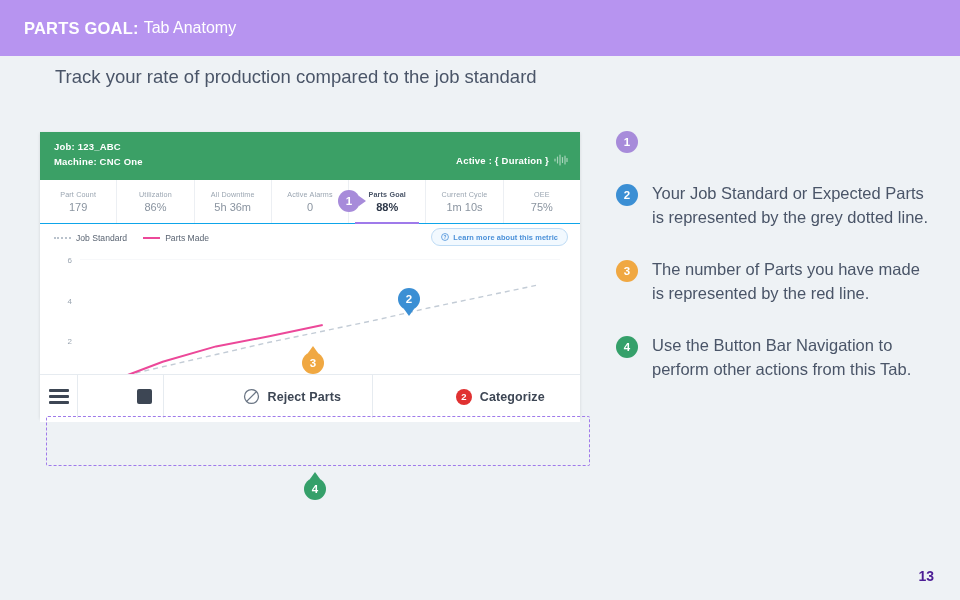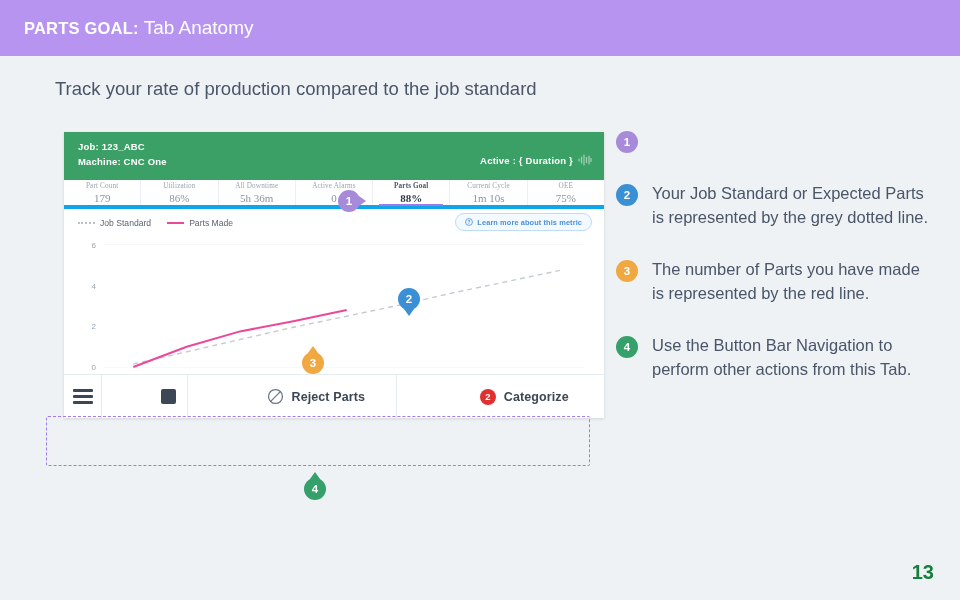--- a/index.html
+++ b/index.html
@@ -10,45 +10,45 @@
     overflow: hidden;
   }
   #page { position: relative; width: 960px; height: 600px; background: #eef2f5; }
 
   
   #banner {
     position: absolute; left: 0; top: 0; width: 960px; height: 56px;
     background: #b794f0; display: flex; align-items: center; padding-left: 24px;
   }
   #banner .b-strong { color: #ffffff; font-weight: bold; font-size: 16.5px; letter-spacing: .2px; }
-  #banner .b-light  { color: #ffffff; font-weight: normal; font-size: 19px; margin-left: 5px; }
+  #banner .b-light  { color: #ffffff; font-weight: normal; font-size: 16px; margin-left: 5px; }
 
   
   #subtitle {
-    position: absolute; left: 55px; top: 78px; width: 560px;
+    position: absolute; left: 55px; top: 66px; width: 560px;
     font-size: 18.5px; color: #4a5568; font-weight: normal;
   }
 
   
   #device {
-    position: absolute; left: 64px; top: 132px; width: 540px; height: 286px;
+    position: absolute; left: 40px; top: 132px; width: 540px; height: 286px;
     background: #ffffff; box-shadow: 0 1px 3px rgba(0,0,0,.12);
   }
   #greenbar { background: #3ba066; height: 48px; padding: 7px 12px 0 14px; position: relative; color:#fff; }
   #greenbar .jobline, #greenbar .machline {
     font-size: 9.5px; font-weight: bold; letter-spacing: .2px; line-height: 15px;
   }
   #activewrap {
     position: absolute; right: 12px; top: 22px; display: flex; align-items: center; gap: 5px;
   }
   #activewrap .atext { font-size: 9.5px; font-weight: bold; letter-spacing: .2px; }
   .wave-icon { opacity: .55; display: block; }
 
   
-  #metrics { display: flex; height: 29px; border-bottom: 4px solid #0ea5e9; background: #fff; font-family: Liberation Serif, serif; }
+  #metrics { display: flex; height: 44px; border-bottom: 1px solid #0ea5e9; background: #fff; }
   .metric {
     flex: 1; position: relative; display: flex; flex-direction: column;
     align-items: center; justify-content: center; border-right: 1px solid #eceff3;
   }
   .metric:last-child { border-right: none; }
   .metric .mlabel { font-size: 7.2px; color: #9aa5b1; letter-spacing: .15px; margin-bottom: 2px; }
   .metric .mvalue { font-size: 11px; color: #8a94a0; }
   .metric.active .mlabel { color: #4a5568; font-weight: bold; }
   .metric.active .mvalue { color: #2d3748; font-weight: bold; }
   .metric.active::after {
@@ -129,21 +129,21 @@
   .note { display: flex; gap: 14px; margin-bottom: 28px; }
   .note-num {
     flex: 0 0 auto; width: 22px; height: 22px; border-radius: 50%; margin-top: 3px;
     color: #fff; font-size: 11.5px; font-weight: bold;
     display: flex; align-items: center; justify-content: center;
   }
   .note-text { font-size: 16.5px; line-height: 24px; color: #4a5568; }
 
   #pagenum {
     position: absolute; right: 26px; bottom: 16px;
-    font-size: 20px; font-weight: bold; color: #15803d;
+    font-size: 14px; font-weight: bold; color: #4c1d95;
   }
 </style>
 </head>
 <body>
 
 <div id="page">
 
   <div id="banner">
     <span class="b-strong">PARTS GOAL:</span>
     <span class="b-light">Tab Anatomy</span>

